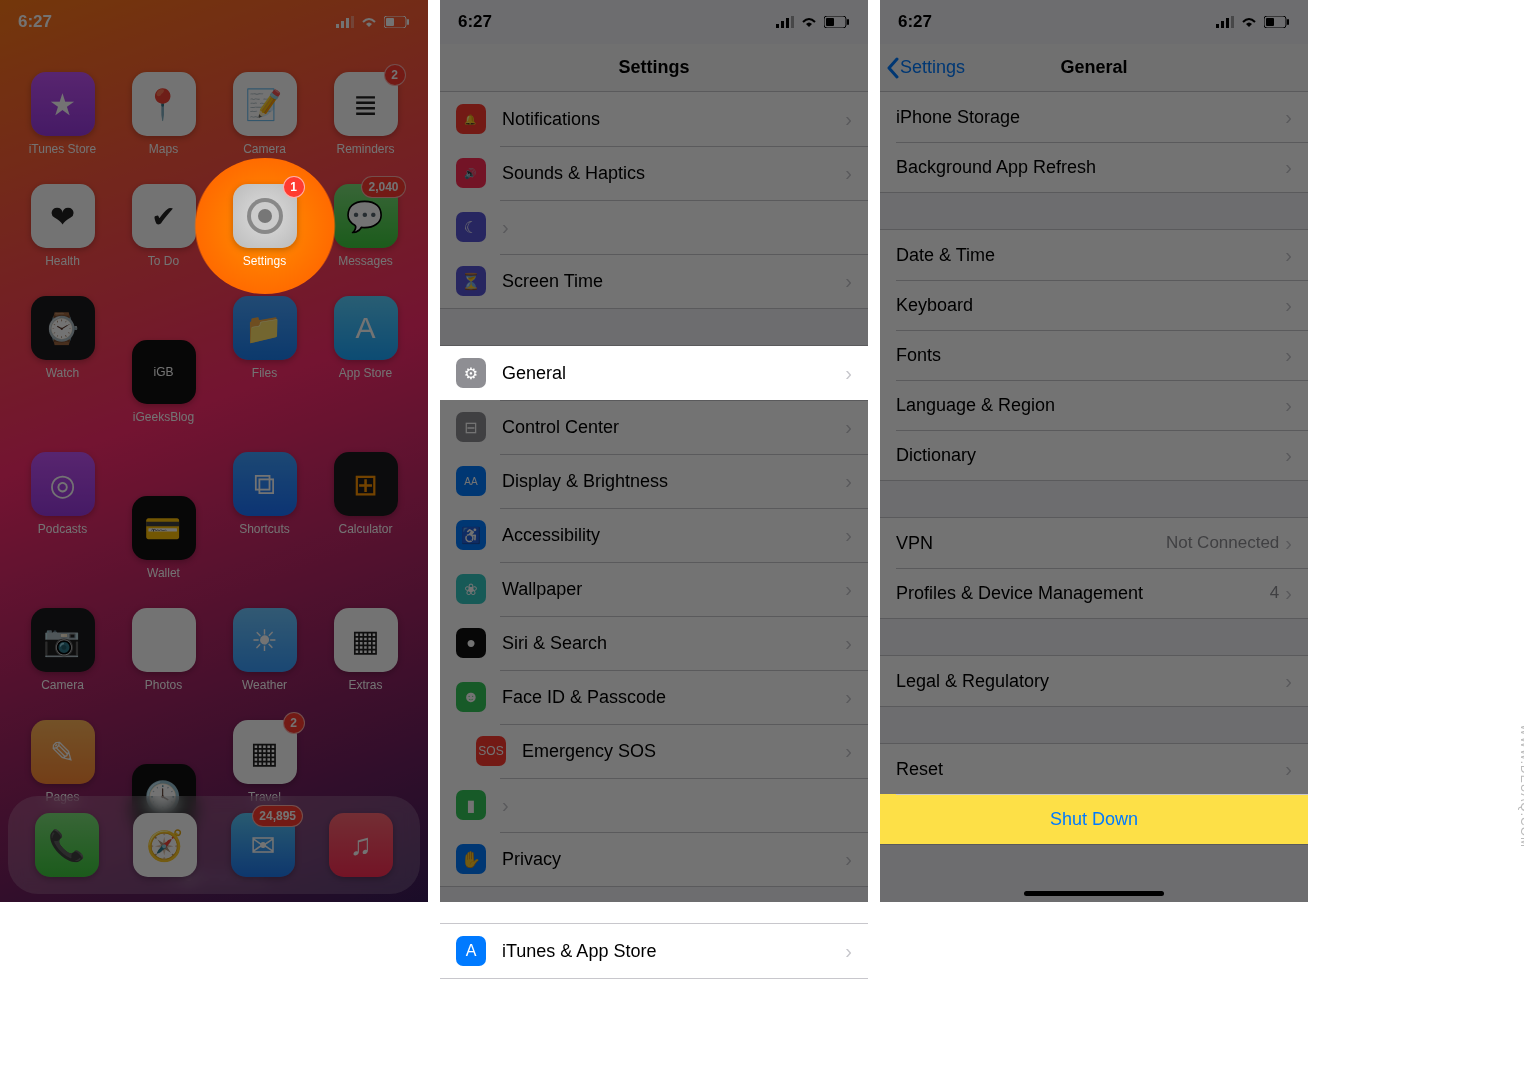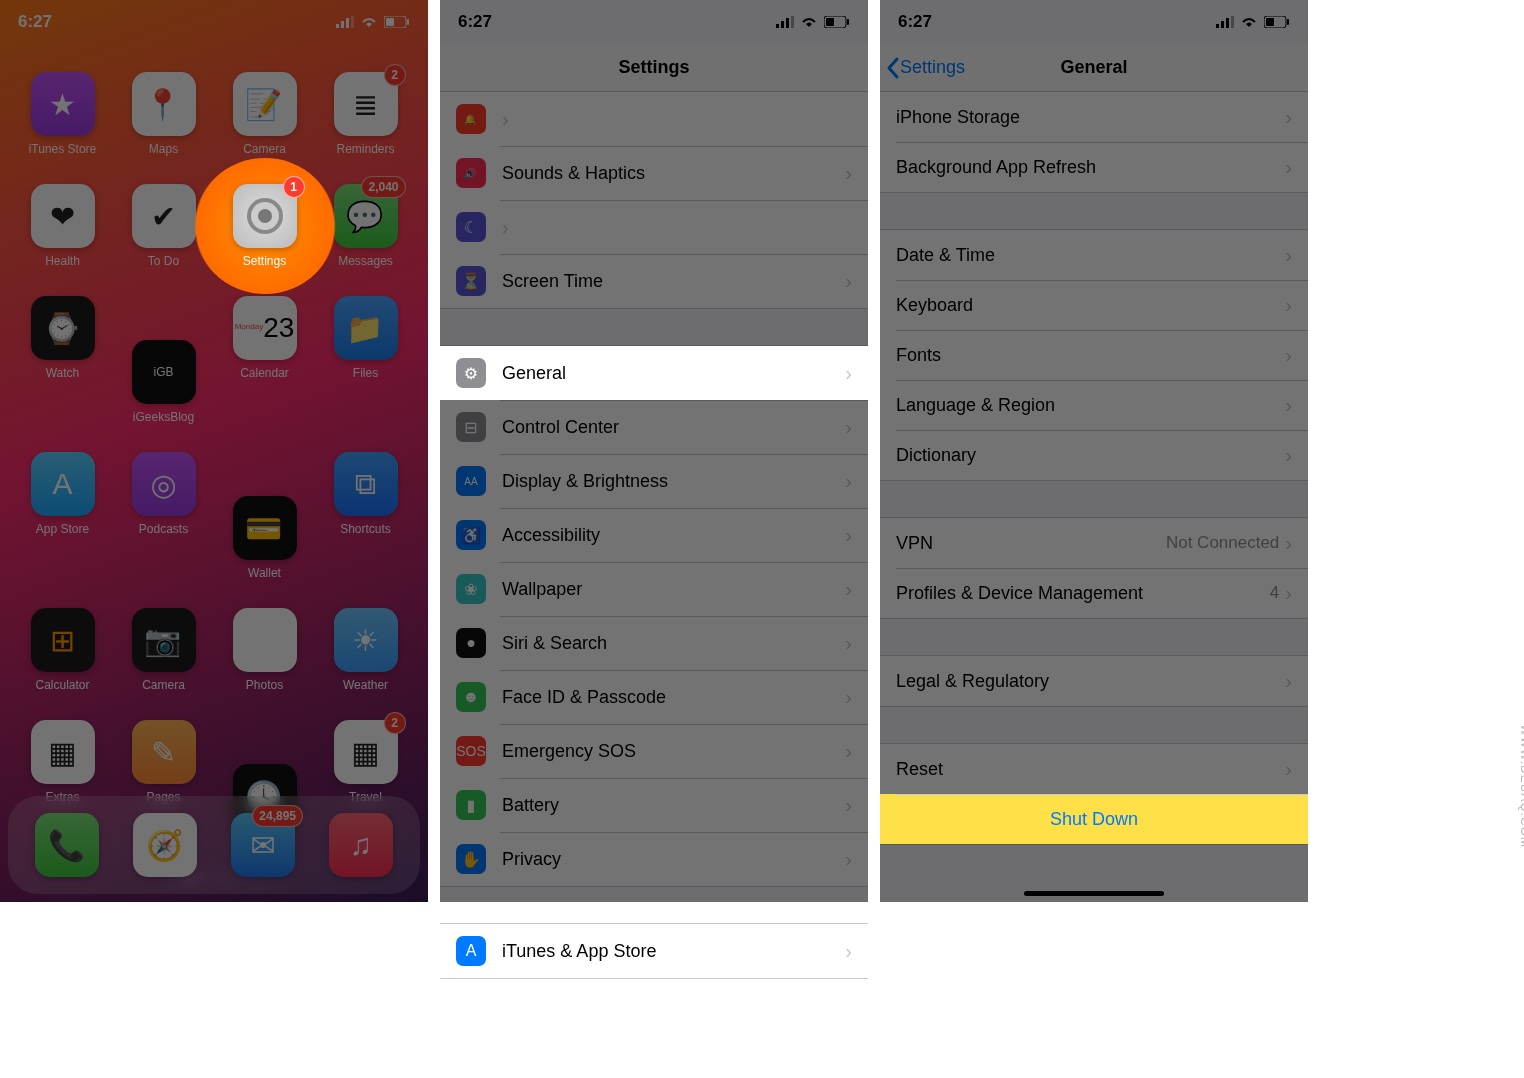--- a/index.html
+++ b/index.html
@@ -236,27 +236,20 @@
         </div>
         <div class="app">
           <div class="icon ic-grey">⌚</div>
           <div class="app-label">Watch</div>
         </div>
         <div class="app">
           <div class="icon ic-black" style="font-size: 12px;">iGB</div>
           <div class="app-label">iGeeksBlog</div>
         </div>
         <div class="app">
-          <div class="icon ic-white">
-            <div style="font-size:8px;color:#ff3b30;margin-top:-4px">Monday</div>
-            <div style="font-size:28px;color:#000;font-weight:300">23</div>
-          </div>
-          <div class="app-label">Calendar</div>
-        </div>
-        <div class="app">
           <div class="icon ic-files">📁</div>
           <div class="app-label">Files</div>
         </div>
         <div class="app">
           <div class="icon ic-cy">A</div>
           <div class="app-label">App Store</div>
         </div>
         <div class="app">
           <div class="icon ic-purple">◎</div>
           <div class="app-label">Podcasts</div>
@@ -357,20 +350,21 @@
           </span>
       </span>
     </div>
     <div class="nav">
       <span class="title">Settings</span>
     </div>
     <div class="list" id="settings-list">
         <div class="group first">
           <div class="row">
             <div class="ricon" style="background: rgb(255, 59, 48); font-size: 10px;">🔔</div>
+            <div class="label">Notifications</div>
             <div class="chev">›</div>
           </div>
           <div class="row">
             <div class="ricon" style="background: rgb(255, 45, 85); font-size: 10px;">🔊</div>
             <div class="label">Sounds &amp; Haptics</div>
             <div class="chev">›</div>
           </div>
           <div class="row">
             <div class="ricon" style="background: rgb(88, 86, 214);">☾</div>
             <div class="chev">›</div>
@@ -411,27 +405,26 @@
             <div class="ricon" style="background: rgb(17, 17, 17);">●</div>
             <div class="label">Siri &amp; Search</div>
             <div class="chev">›</div>
           </div>
           <div class="row">
             <div class="ricon" style="background: rgb(52, 199, 89);">☻</div>
             <div class="label">Face ID &amp; Passcode</div>
             <div class="chev">›</div>
           </div>
           <div class="row">
-            <div class="ricon" style="background: rgb(255, 59, 48); font-size: 14px;">SOS</div>
+            <div class="ricon" style="background: rgb(255, 59, 48); font-size: 12px; margin-left: 20px;">SOS</div>
             <div class="label">Emergency SOS</div>
             <div class="chev">›</div>
           </div>
           <div class="row">
             <div class="ricon" style="background: rgb(52, 199, 89);">▮</div>
-            <div class="label">Battery</div>
             <div class="chev">›</div>
           </div>
           <div class="row">
             <div class="ricon" style="background: rgb(0, 122, 255);">✋</div>
             <div class="label">Privacy</div>
             <div class="chev">›</div>
           </div>
         </div>
         <div class="group">
           <div class="row">

